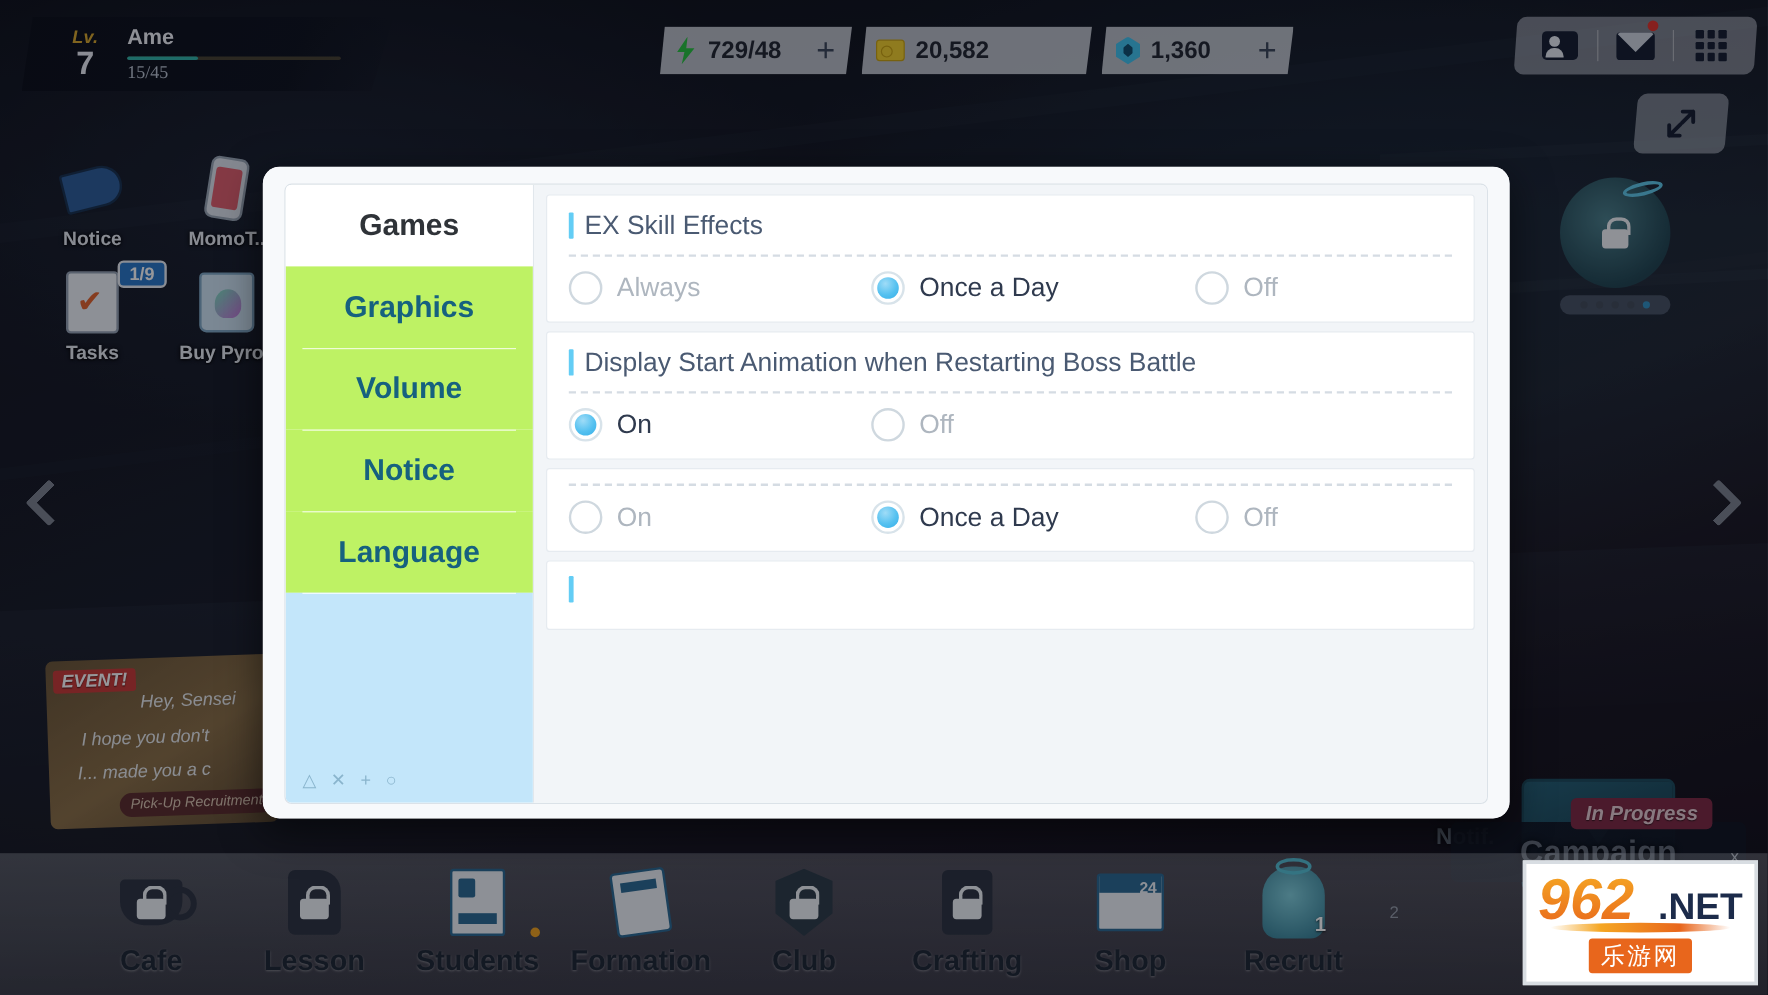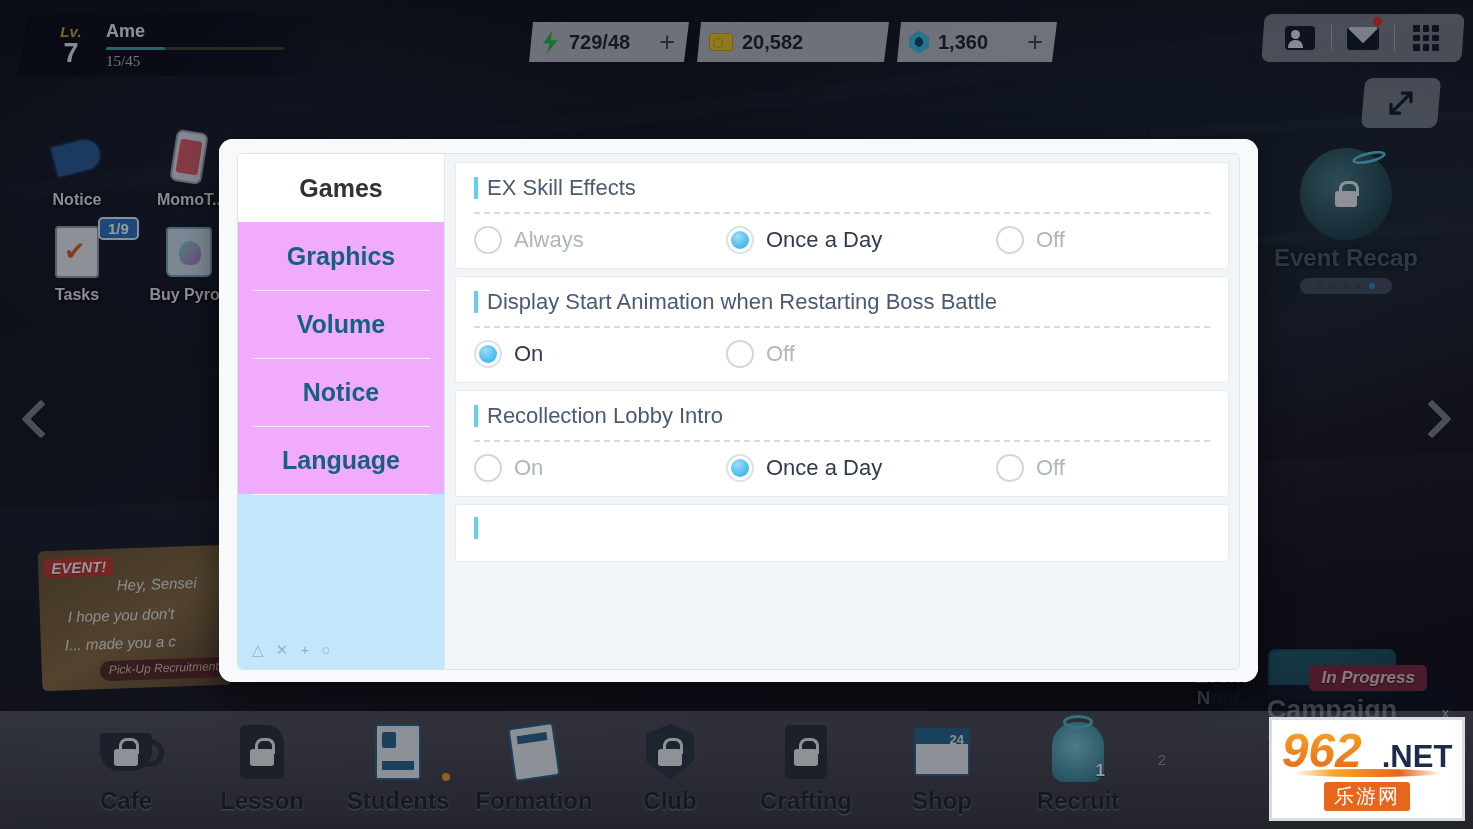--- a/index.html
+++ b/index.html
@@ -74,21 +74,21 @@
   .player-meta { margin-left: 4px; flex: 1; }
   .player-name { font-size: 18px; font-weight: bold; color: #f0f3f8; margin-bottom: 5px; }
   .xp-track {
     width: 178px; height: 3px; background: rgba(90,80,55,.75); border-radius: 2px;
     position: relative; margin-bottom: 3px;
   }
   .xp-fill { position: absolute; left: 0; top: 0; bottom: 0; width: 33%; background: #2fb3a8; border-radius: 2px; }
   .xp-text { font-size: 15px; color: #b9c3d0; font-family: Liberation Serif, serif; }
 
   .currency-row {
-    position: absolute; left: 529px; top: 22px;
+    position: absolute; left: 550px; top: 22px;
     display: flex; align-items: center; gap: 0;
   }
   .cur-pill {
     height: 40px; display: flex; align-items: center; gap: 9px;
     background: rgba(228,233,240,.80);
     padding: 0 14px 0 12px;
     margin-right: 8px;
     clip-path: polygon(4px 0, 100% 0, calc(100% - 5px) 100%, 0 100%);
     min-width: 160px;
   }
@@ -494,21 +494,21 @@
     border-right: 1px solid #e1e7ec;
   }
   .tab {
     height: 68px; flex: none;
     display: flex; align-items: center; justify-content: center;
     font-size: 25px; font-weight: bold;
     cursor: pointer;
     position: relative;
   }
   .tab.active { background: #fff; color: #2f3338; }
-  .tab.inactive { background: #f0abfc; color: #16617f; }
+  .tab.inactive { background: #bef264; color: #16617f; }
   .tab.inactive + .tab.inactive::before {
     content: ""; position: absolute; left: 14px; right: 14px; top: 0; height: 1px;
     background: rgba(255,255,255,.75);
   }
   .tabs-filler {
     flex: 1; background: #c3e6fa; position: relative; min-height: 0;
   }
   .tabs-filler::before {
     content: ""; position: absolute; left: 14px; right: 14px; top: 0; height: 1px;
     background: rgba(255,255,255,.75);
@@ -714,21 +714,20 @@
     </div>
   <div class="nav-chevron right">
       <span class="chev"></span>
     </div>
 
   <div class="event-recap">
     <div class="recap-art">
       <span class="recap-halo"></span>
       <span class="art-lock"></span>
     </div>
-    <div class="recap-title">Event Recap</div>
     <div class="recap-dots">
       <i></i>
         <i></i>
         <i></i>
         <i></i>
         <i class="on"></i>
     </div>
   </div>
 
   <div class="event-notif">
@@ -873,24 +872,20 @@
                 <span class="choice-label">On</span>
               </div>
               <div class="choice c1">
                 <span class="radio"></span>
                 <span class="choice-label">Off</span>
               </div>
             </div>
           </div>
 
           <div class="opt-card">
-            <div class="opt-head">
-              <span class="head-bar"></span>
-              <span class="opt-title">Recollection Lobby Intro</span>
-            </div>
             <div class="opt-sep"></div>
             <div class="opt-choices">
               <div class="choice c0">
                 <span class="radio"></span>
                 <span class="choice-label">On</span>
               </div>
               <div class="choice c1 on">
                 <span class="radio sel"></span>
                 <span class="choice-label">Once a Day</span>
               </div>

